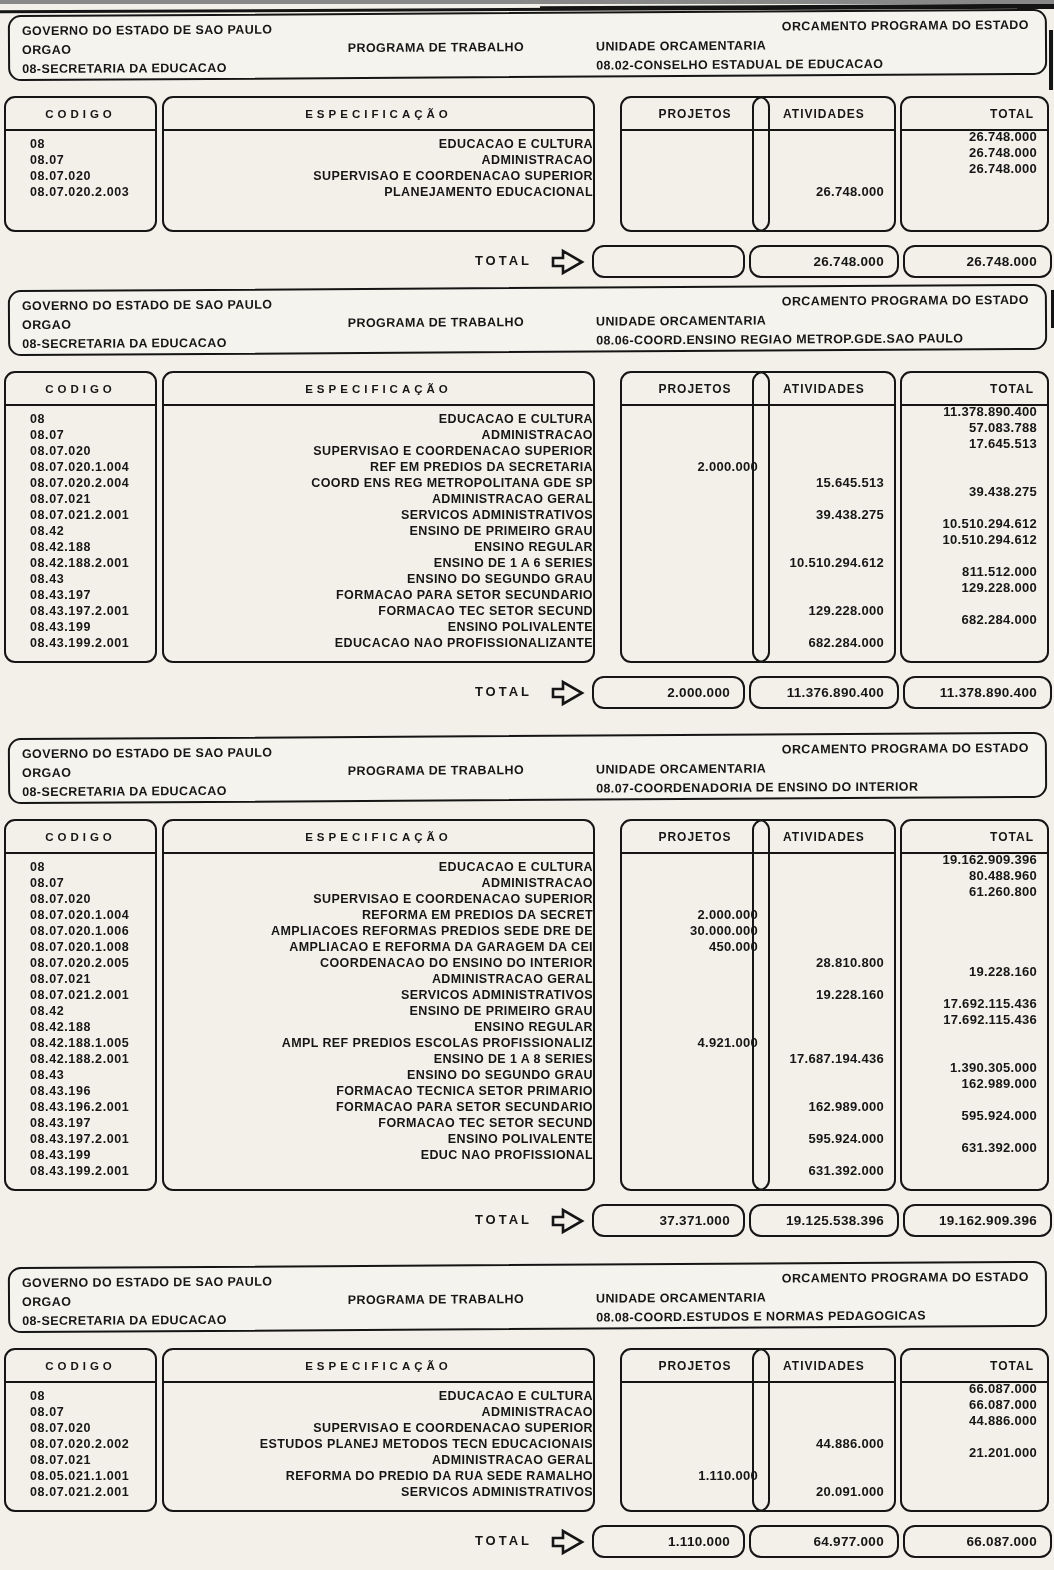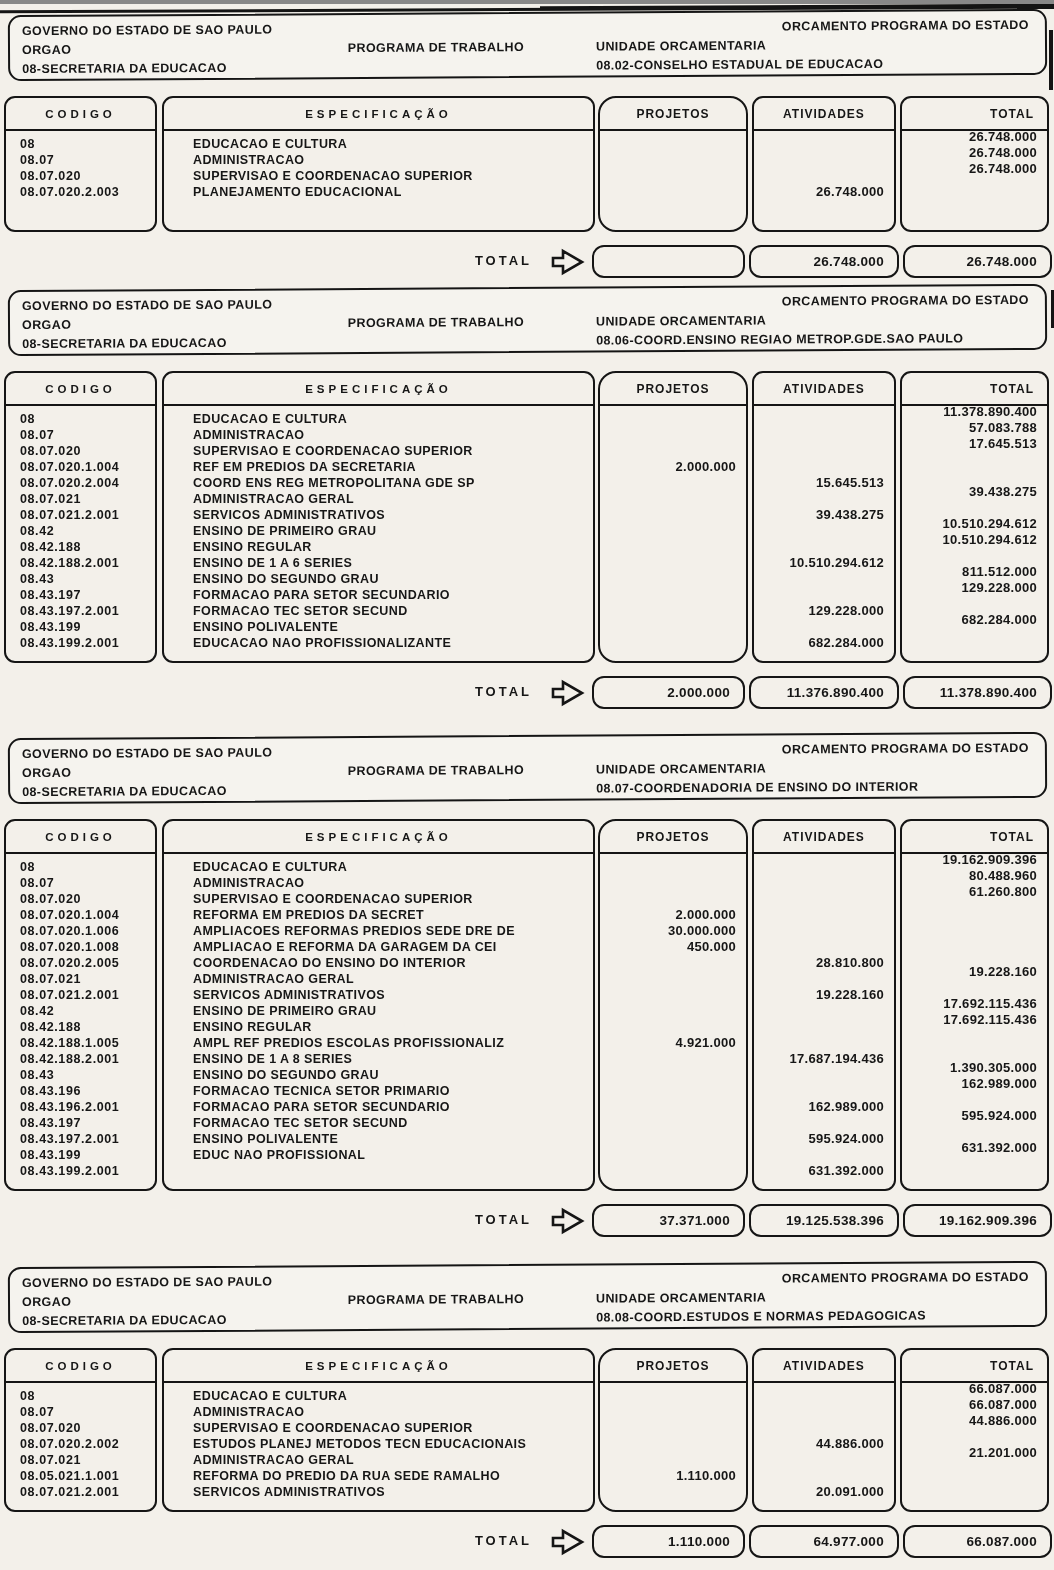--- a/index.html
+++ b/index.html
@@ -39,34 +39,34 @@
   .hdr-l2 .prog { margin-left:auto; margin-right:72px; }
 
   
   .table { position:relative; margin-top:18px; }
   .col {
     position:absolute; top:0; height:100%;
     border:2.5px solid #151515; border-radius:11px;
   }
   .col-codigo     { left:4px;   width:153px; }
   .col-espec      { left:162px; width:433px; }
-  .col-projetos   { left:598px; width:150px;border-radius:18px; }
+  .col-projetos   { left:620px; width:150px; }
   .col-atividades { left:752px; width:144px; }
   .col-total      { left:900px; width:149px; }
   .col-head {
     height:33px; border-bottom:2.5px solid #151515;
     display:flex; align-items:center; justify-content:center;
     font-size:12px; letter-spacing:1px; white-space:nowrap;
   }
   .col-head.sp    { letter-spacing:4px; font-size:11.5px;text-align:right; }
   .col-head.right { justify-content:flex-end; padding-right:13px; }
   .col-body { padding-top:5px; }
   .cell { height:16px; line-height:16px; font-size:12.5px; white-space:nowrap; }
-  .c-codigo        { padding-left:14px;  letter-spacing:0.6px; }
-  .c-especificacao { padding-left:29px; letter-spacing:0.4px; }
+  .c-codigo        { padding-left:24px;  letter-spacing:0.6px; }
+  .c-especificacao { padding-left:29px; letter-spacing:0.4px;text-align:right; }
   .num  { text-align:right; padding-right:10px; font-size:13px; letter-spacing:0.3px; }
   .c-total { position:relative; top:-7px; }
   .sec-0 .col-body { padding-bottom:28px; }
 
   
   .total-band { position:relative; height:34px; margin-top:13px; }
   .tb-label {
     position:absolute; left:392px; width:140px; top:8px;
     text-align:right; font-size:13px; letter-spacing:3px;
   }

